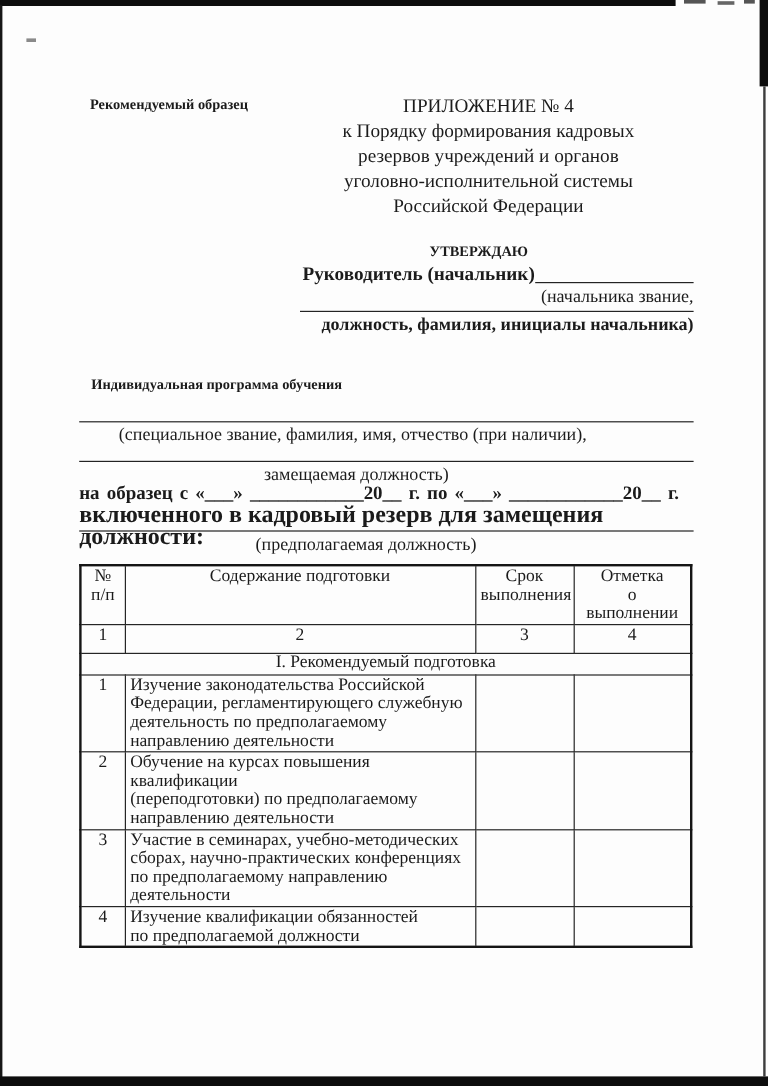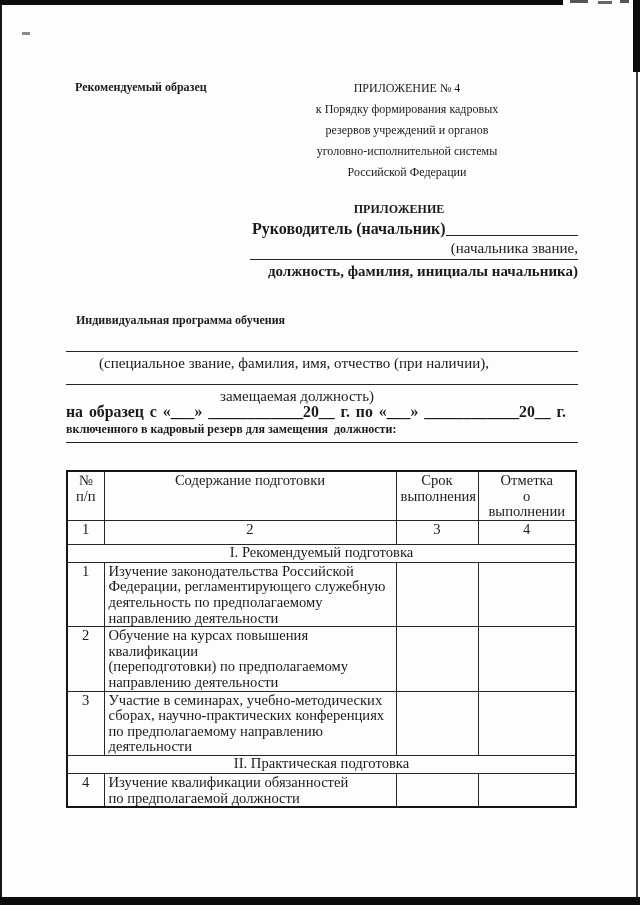--- a/index.html
+++ b/index.html
@@ -13,21 +13,21 @@
   }
   .abs{position:absolute;}
   
   .edge{background:#0d0d0d;}
   .hline{height:0;border-top:1.4px solid #232323;}
   .uline{flex:1;border-bottom:1.3px solid #232323;margin-bottom:2px;}
   .b{font-weight:bold;}
   .cap{font-size:15px;line-height:15px;}
   .txt16{font-size:12px;line-height:17.5px;}
   
-  .appendix{width:250px;text-align:center;font-size:12px;line-height:21px;}
+  .appendix{width:250px;text-align:center;font-size:16px;line-height:21px;}
   
   .headrow{display:flex;width:326px;font-size:16px;}
   .headrow .lbl{white-space:nowrap;}
   
   table.tt{
     border-collapse:collapse;table-layout:fixed;width:509px;
     font-size:14.6px;line-height:15.6px;border:2px solid #151515;
   }
   table.tt td{
     border:1.4px solid #262626;padding:1px 4px 0 4px;
@@ -61,39 +61,40 @@
   <div class="abs b txt16" style="left:75px;top:79px;">Рекомендуемый образец</div>
 
   <div class="abs appendix" style="left:282px;top:78px;">
     <div>ПРИЛОЖЕНИЕ № 4</div>
     <div>к Порядку формирования кадровых</div>
     <div>резервов учреждений и органов</div>
     <div>уголовно-исполнительной системы</div>
     <div>Российской Федерации</div>
   </div>
 
-  <div class="abs b txt16" style="left:236px;top:201px;width:326px;text-align:center;">ПРИЛОЖЕНИЕ</div>
+  <div class="abs b txt16" style="left:236px;top:201px;width:326px;text-align:center;">УТВЕРЖДАЮ</div>
   <div class="abs headrow" style="left:252px;top:220px;">
     <span class="lbl b">Руководитель (начальник)</span>
     <span class="uline"></span>
   </div>
   <div class="abs cap" style="left:252px;top:241px;width:326px;text-align:right;">(начальника звание,</div>
   <div class="abs hline" style="left:250px;top:259px;width:328px;"></div>
   <div class="abs cap b" style="left:250px;top:264px;width:328px;text-align:right;">должность, фамилия, инициалы начальника)</div>
 
   <div class="abs b" style="left:76px;top:313px;width:512px;font-size:12px;">Индивидуальная программа обучения</div>
 
   <div class="abs hline" style="left:66px;top:351px;width:512px;"></div>
   <div class="abs cap" style="left:66px;top:356px;width:456px;text-align:center;">(специальное звание, фамилия, имя, отчество (при наличии),</div>
   <div class="abs hline" style="left:66px;top:384px;width:512px;"></div>
   <div class="abs cap" style="left:66px;top:389px;width:462px;text-align:center;">замещаемая должность)</div>
 
   <div class="abs b" style="left:66px;top:403px;width:512px;font-size:15.8px;line-height:17.5px;word-spacing:2px;white-space:nowrap;">на образец с «___» ____________20__ г. по «___» ____________20__ г.</div>
-  <div class="abs b prewrap" style="left:66px;top:421px;width:512px;font-size:12px;line-height:17.5px;">включенного в кадровый резерв для замещения  должности:</div>
+  <div class="abs b prewrap" style="left:66px;top:421px;width:512px;font-size:20px;line-height:17.5px;">включенного в кадровый резерв для замещения  должности:</div>
   <div class="abs hline" style="left:66px;top:442px;width:512px;"></div>
+  <div class="abs cap" style="left:66px;top:447px;width:478px;text-align:center;">(предполагаемая должность)</div>
 
   <table class="tt abs" style="left:66px;top:470px;">
     <colgroup>
       <col style="width:37px">
         <col style="width:292px">
         <col style="width:82px">
         <col style="width:98px">
     </colgroup>
     <tbody>
       <tr class="hdr">
@@ -134,23 +135,20 @@
       </tr>
       <tr class="r3">
         <td class="c-num">3</td>
         <td>Участие в семинарах, учебно-методических
 сборах, научно-практических конференциях
 по предполагаемому направлению
 деятельности</td>
         <td></td>
         <td></td>
       </tr>
-      <tr class="sec">
-        <td colspan="4">II. Практическая подготовка</td>
-      </tr>
       <tr class="r4">
         <td class="c-num">4</td>
         <td>Изучение квалификации обязанностей
 по предполагаемой должности</td>
         <td></td>
         <td></td>
       </tr>
     </tbody>
   </table>
 

